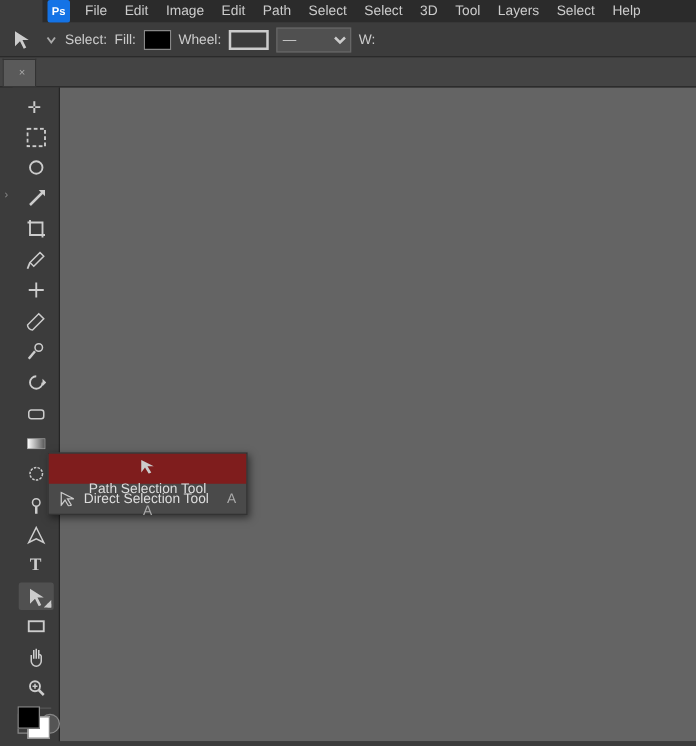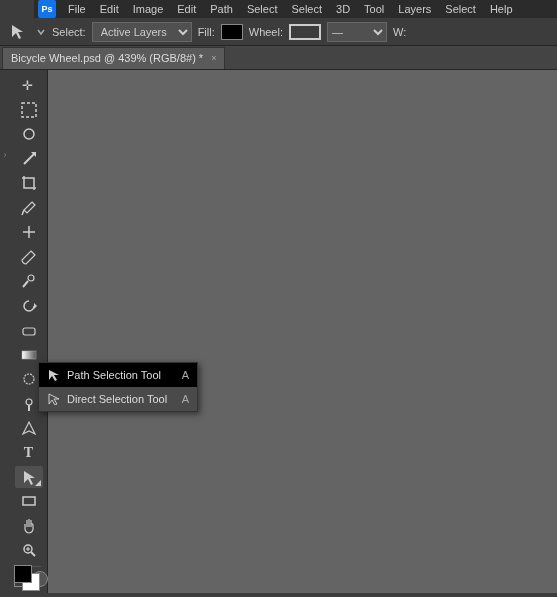--- a/index.html
+++ b/index.html
@@ -210,21 +210,21 @@
       z-index: 100;
     }
     .context-menu-item {
       display: flex;
       align-items: center;
       padding: 4px 8px;
       cursor: pointer;
       gap: 6px;
       height: 24px;
     }
-    .context-menu-item.selected { background: #000000; }
+    .context-menu-item.selected { background: #7f1d1d; flex-direction: column; }
     .menu-icon {
       width: 14px; height: 14px;
       display: flex; align-items: center; justify-content: center;
       font-size: 11px;
       color: #ccc;
     }
     .menu-item-label {
       flex: 1;
       font-size: 11px;
       color: #ddd;
@@ -267,34 +267,32 @@
     <svg width="18" height="18" viewBox="0 0 18 18">
       <polygon points="3,2 3,14 7,10 10,16 12,15 9,9 14,9" fill="#ccc"></polygon>
     </svg>
   </div>
   <div style="display:flex;align-items:center;gap:2px;">
     <svg width="10" height="10" viewBox="0 0 10 10">
         <path d="M2,3 L5,7 L8,3" fill="none" stroke="#aaa" stroke-width="1.5"></path>
       </svg>
   </div>
   <span class="select-label">Select:</span>
-  <select class="select-dropdown"><option>Active Layers</option><option>All Layers</option><option>Current Layer</option></select>
   <span class="fill-label">Fill:</span>
   <div class="fill-box"></div>
   <span class="stroke-label">Wheel:</span>
   <div class="stroke-box"></div>
   <select class="stroke-size-dropdown">
     <option>—</option>
   </select>
   <span class="w-label">W:</span>
 </div>
 
 <div class="tab-bar">
   <div class="tab">
-    <span>Bicycle Wheel.psd @ 439% (RGB/8#) *</span>
     <span class="tab-close">×</span>
   </div>
 </div>
 
 <div class="main-layout">
 
   <div class="panel-arrow">›</div>
 
   <div class="toolbar">
 

